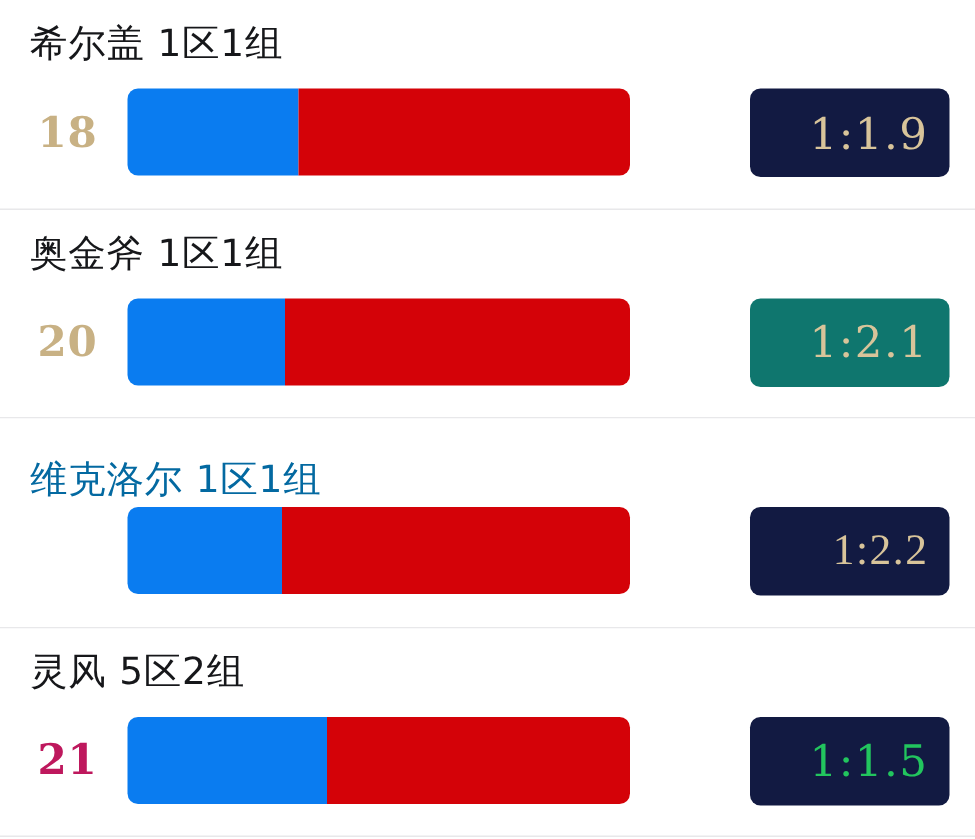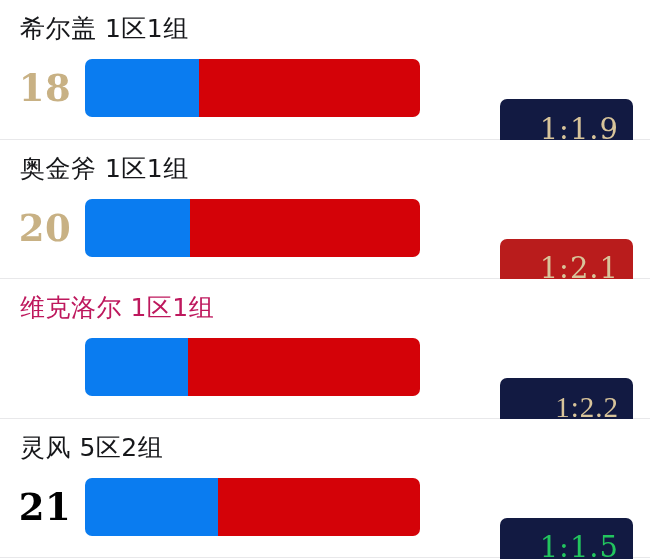--- a/index.html
+++ b/index.html
@@ -58,21 +58,21 @@
 
   .row-index {
     position: absolute;
     left: 14px;
     top: 0;
     width: 62px;
     height: 58px;
     display: flex;
     align-items: center;
     justify-content: center;
-    font-size: 37px;
+    font-size: 28px;
     font-weight: 700;
     color: #c8b184;
     font-family: "DejaVu Serif", "Liberation Serif", serif;
     letter-spacing: 0.5px;
   }
 
   .bar-track {
     position: absolute;
     left: 85px;
     top: 0;
@@ -110,21 +110,20 @@
     display: flex;
     align-items: center;
     justify-content: flex-end;
     box-sizing: border-box;
     padding-right: 14px;
     color: #d8c49a;
     font-size: 29px;
     font-weight: 400;
     letter-spacing: 1px;
     font-family: "DejaVu Serif", "Liberation Serif", serif;
-    margin-top: 40px;
   }
 </style>
 </head>
 <body>
 
 <div id="board" style="background: rgb(255, 255, 255);">
 
   <div class="match-row" style="border-bottom-color: rgb(232, 232, 234);">
     <div class="row-title" style="color: rgb(22, 23, 26);">希尔盖 1区1组</div>
     <div class="row-body">
@@ -138,39 +137,39 @@
   </div>
 
   <div class="match-row" style="border-bottom-color: rgb(232, 232, 234);">
     <div class="row-title" style="color: rgb(22, 23, 26);">奥金斧 1区1组</div>
     <div class="row-body">
       <div class="row-index" style="color: rgb(200, 177, 132);">20</div>
       <div class="bar-track">
         <div class="bar-seg blue" style="width: 105px; background: rgb(10, 124, 240);"></div>
         <div class="bar-seg red" style="width: 230px; background: rgb(212, 2, 8);"></div>
       </div>
-      <div class="odds-badge" style="background: #b91c1c; color: rgb(216, 196, 154);">1:2.1</div>
+      <div class="odds-badge" style="background: #0f766e; color: rgb(216, 196, 154);">1:2.1</div>
     </div>
   </div>
 
   <div class="match-row" style="border-bottom-color: rgb(232, 232, 234);">
-    <div class="row-title" style="color: #be185d;">维克洛尔 1区1组</div>
+    <div class="row-title" style="color: #0369a1; margin-top: 12px;">维克洛尔 1区1组</div>
     <div class="row-body">
       <div class="bar-track">
         <div class="bar-seg blue" style="width: 103px; background: rgb(10, 124, 240);"></div>
         <div class="bar-seg red" style="width: 232px; background: rgb(212, 2, 8);"></div>
       </div>
       <div class="odds-badge" style="background: rgb(18, 26, 66); color: rgb(216, 196, 154); font-family: Liberation Serif, serif;">1:2.2</div>
     </div>
   </div>
 
   <div class="match-row last" style="border-bottom-color: rgb(232, 232, 234); padding-left: 32px;">
     <div class="row-title" style="color: rgb(22, 23, 26);">灵风 5区2组</div>
     <div class="row-body">
-      <div class="row-index" style="color: #000000;">21</div>
+      <div class="row-index" style="color: #be185d;">21</div>
       <div class="bar-track">
         <div class="bar-seg blue" style="width: 133px; background: rgb(10, 124, 240);"></div>
         <div class="bar-seg red" style="width: 202px; background: rgb(212, 2, 8);"></div>
       </div>
       <div class="odds-badge" style="background: rgb(18, 26, 66); color: #22c55e;">1:1.5</div>
     </div>
   </div>
 
 </div>
 

